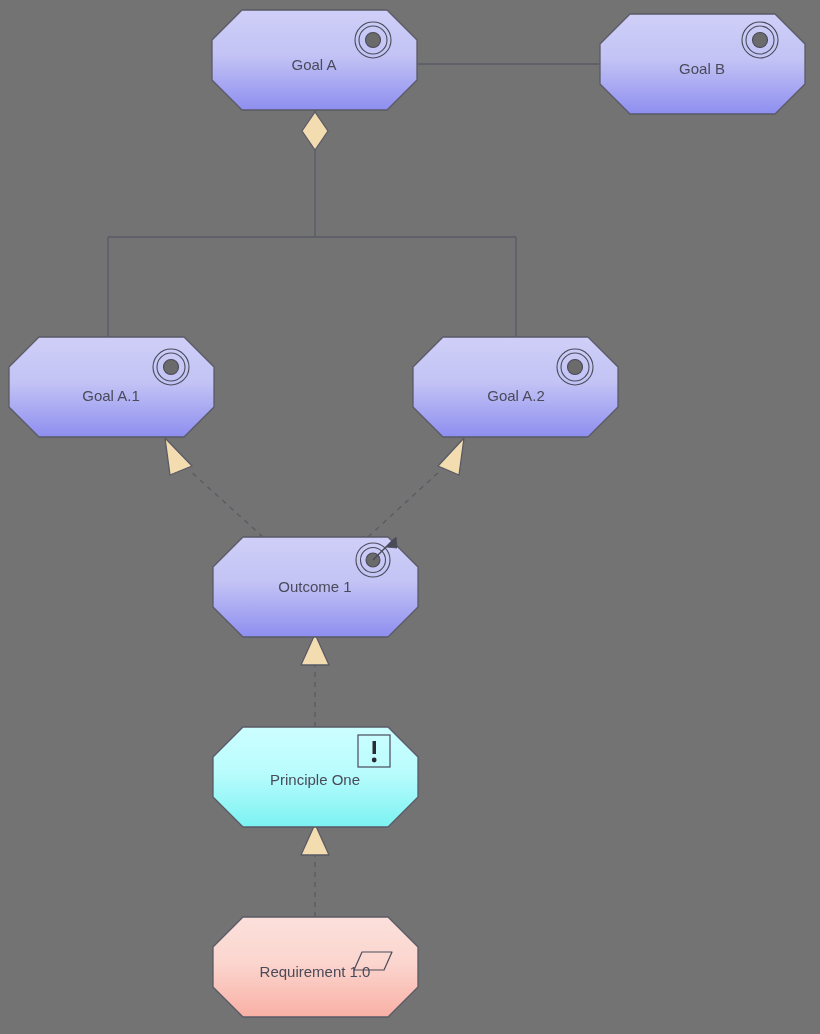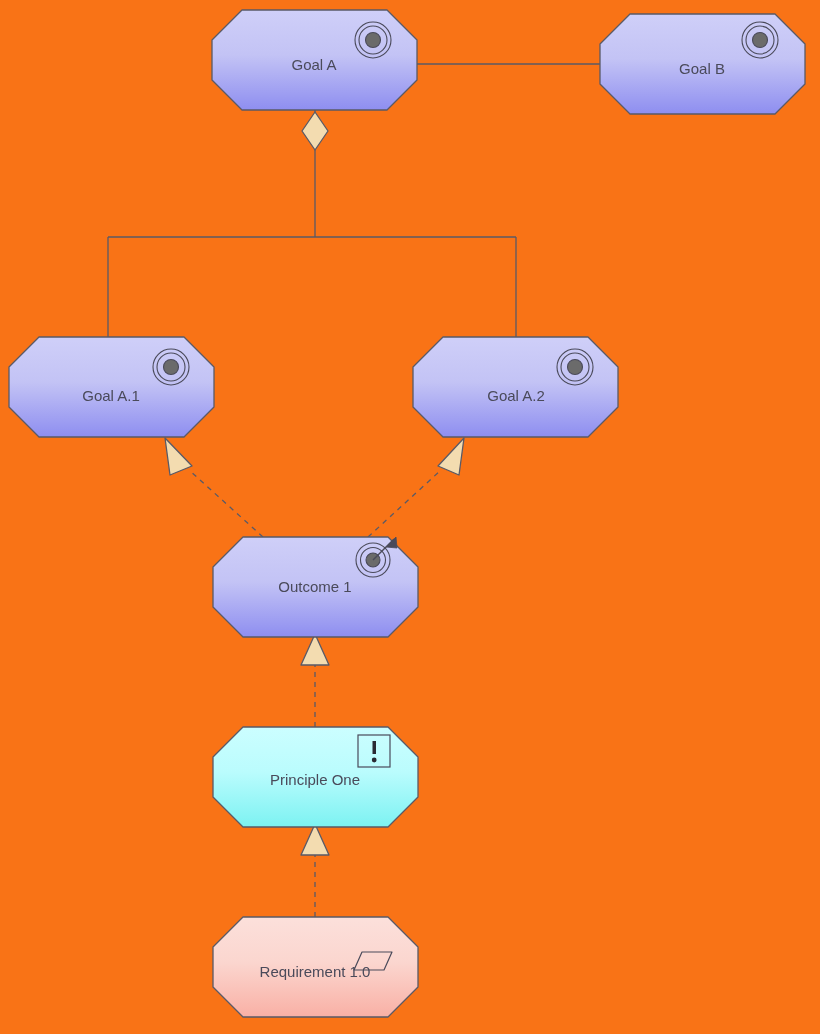--- a/index.html
+++ b/index.html
@@ -8,21 +8,21 @@
     padding: 0;
     background: #ffffff;
   }
   body {
     font-family: "Liberation Sans", sans-serif;
   }
   #canvas {
     position: relative;
     width: 820px;
     height: 1034px;
-    background: #f97316;
+    background: #737373;
     overflow: hidden;
   }
   #diagram-svg {
     position: absolute;
     left: 0;
     top: 0;
     width: 820px;
     height: 1034px;
     display: block;
   }

